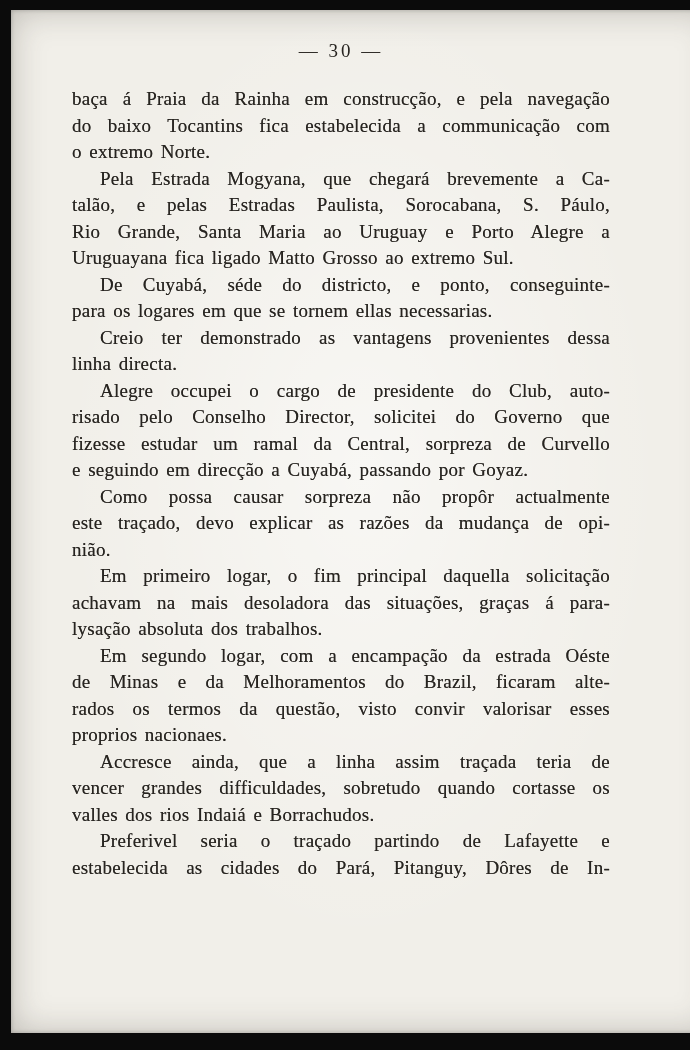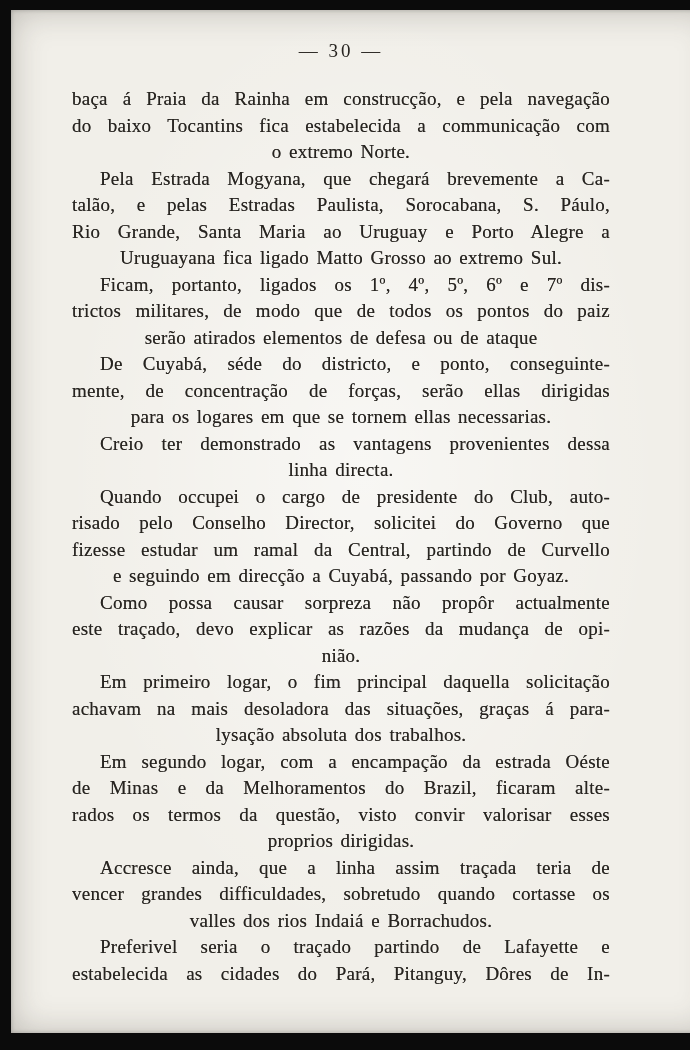--- a/index.html
+++ b/index.html
@@ -48,21 +48,21 @@
     letter-spacing: 0.25px;
     word-spacing: 2.5px;
     color: var(--ink, #272420);
     text-shadow: 0 0 0.5px rgba(39,36,32,0.65);
   }
   .paragraph { margin: 0; padding: 0; }
   .line {
     line-height: 26.5px;
     height: 26.5px;
     white-space: normal;
-    text-align: center;
+    text-align: left;
   }
   .line.just {
     text-align: justify;
     text-align-last: justify;
   }
   .line.indent { text-indent: 28px; }
 </style>
 </head>
 <body>
 
@@ -75,54 +75,48 @@
           <div class="line just">do baixo Tocantins fica estabelecida a communicação com</div>
           <div class="line">o extremo Norte.</div>
         </div>
         <div class="paragraph">
           <div class="line just indent">Pela Estrada Mogyana, que chegará brevemente a Ca-</div>
           <div class="line just">talão, e pelas Estradas Paulista, Sorocabana, S. Páulo,</div>
           <div class="line just">Rio Grande, Santa Maria ao Uruguay e Porto Alegre a</div>
           <div class="line">Uruguayana fica ligado Matto Grosso ao extremo Sul.</div>
         </div>
         <div class="paragraph">
-          <div class="line just indent">Ficam, portanto, ligados os 1º, 4º, 5º, 6º e 7º dis-</div>
-          <div class="line just">trictos militares, de modo que de todos os pontos do paiz</div>
-          <div class="line">serão atirados elementos de defesa ou de ataque</div>
-        </div>
-        <div class="paragraph">
           <div class="line just indent">De Cuyabá, séde do districto, e ponto, conseguinte-</div>
-          <div class="line just">mente, de concentração de forças,  serão ellas dirigidas</div>
           <div class="line">para os logares em que se tornem ellas necessarias.</div>
         </div>
         <div class="paragraph">
           <div class="line just indent">Creio ter demonstrado as vantagens provenientes dessa</div>
           <div class="line">linha directa.</div>
         </div>
         <div class="paragraph">
-          <div class="line just indent">Quando occupei o cargo de presidente do Club, auto-</div>
+          <div class="line just indent">Alegre occupei o cargo de presidente do Club, auto-</div>
           <div class="line just">risado pelo Conselho Director, solicitei do Governo que</div>
-          <div class="line just">fizesse estudar um ramal da Central,  partindo de Curvello</div>
+          <div class="line just">fizesse estudar um ramal da Central,  sorpreza de Curvello</div>
           <div class="line">e seguindo em direcção a Cuyabá, passando por Goyaz.</div>
         </div>
         <div class="paragraph">
           <div class="line just indent">Como possa causar sorpreza não propôr actualmente</div>
           <div class="line just">este traçado, devo explicar as razões da mudança de opi-</div>
           <div class="line">nião.</div>
         </div>
         <div class="paragraph">
           <div class="line just indent">Em primeiro logar, o fim principal daquella solicitação</div>
           <div class="line just">achavam na mais desoladora das situações, graças á para-</div>
           <div class="line">lysação absoluta dos trabalhos.</div>
         </div>
         <div class="paragraph">
           <div class="line just indent">Em segundo logar, com a encampação da estrada Oéste</div>
           <div class="line just">de Minas e da Melhoramentos do Brazil,  ficaram alte-</div>
           <div class="line just">rados os termos da questão, visto convir valorisar esses</div>
-          <div class="line">proprios dirigidas.</div>
+          <div class="line">proprios nacionaes.</div>
         </div>
         <div class="paragraph">
           <div class="line just indent">Accresce ainda, que a linha assim traçada teria de</div>
           <div class="line just">vencer grandes difficuldades, sobretudo quando cortasse os</div>
           <div class="line">valles dos rios Indaiá e Borrachudos.</div>
         </div>
         <div class="paragraph">
           <div class="line just indent">Preferivel seria o traçado partindo de Lafayette e</div>
           <div class="line just">estabelecida as cidades do Pará, Pitanguy, Dôres de In-</div>
         </div>

